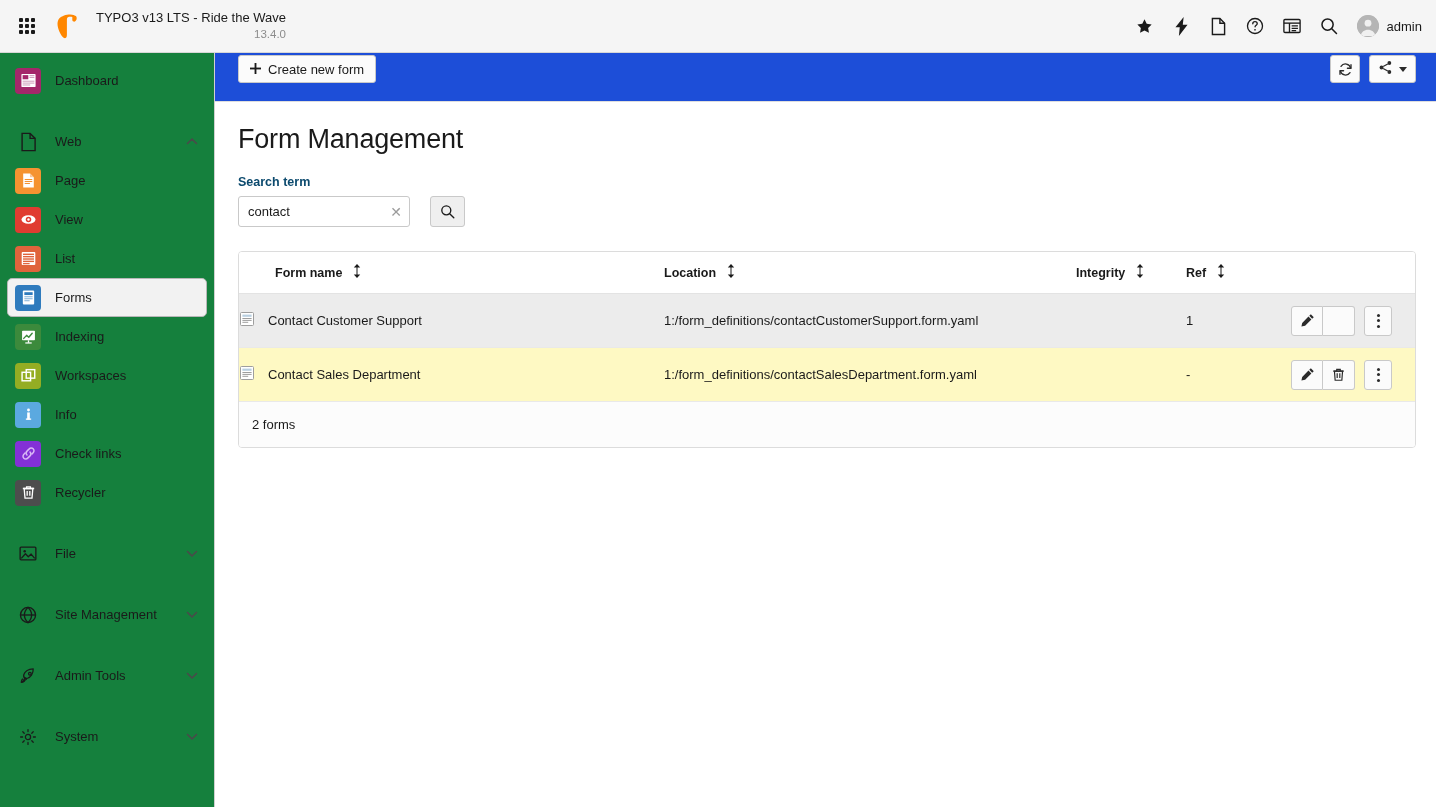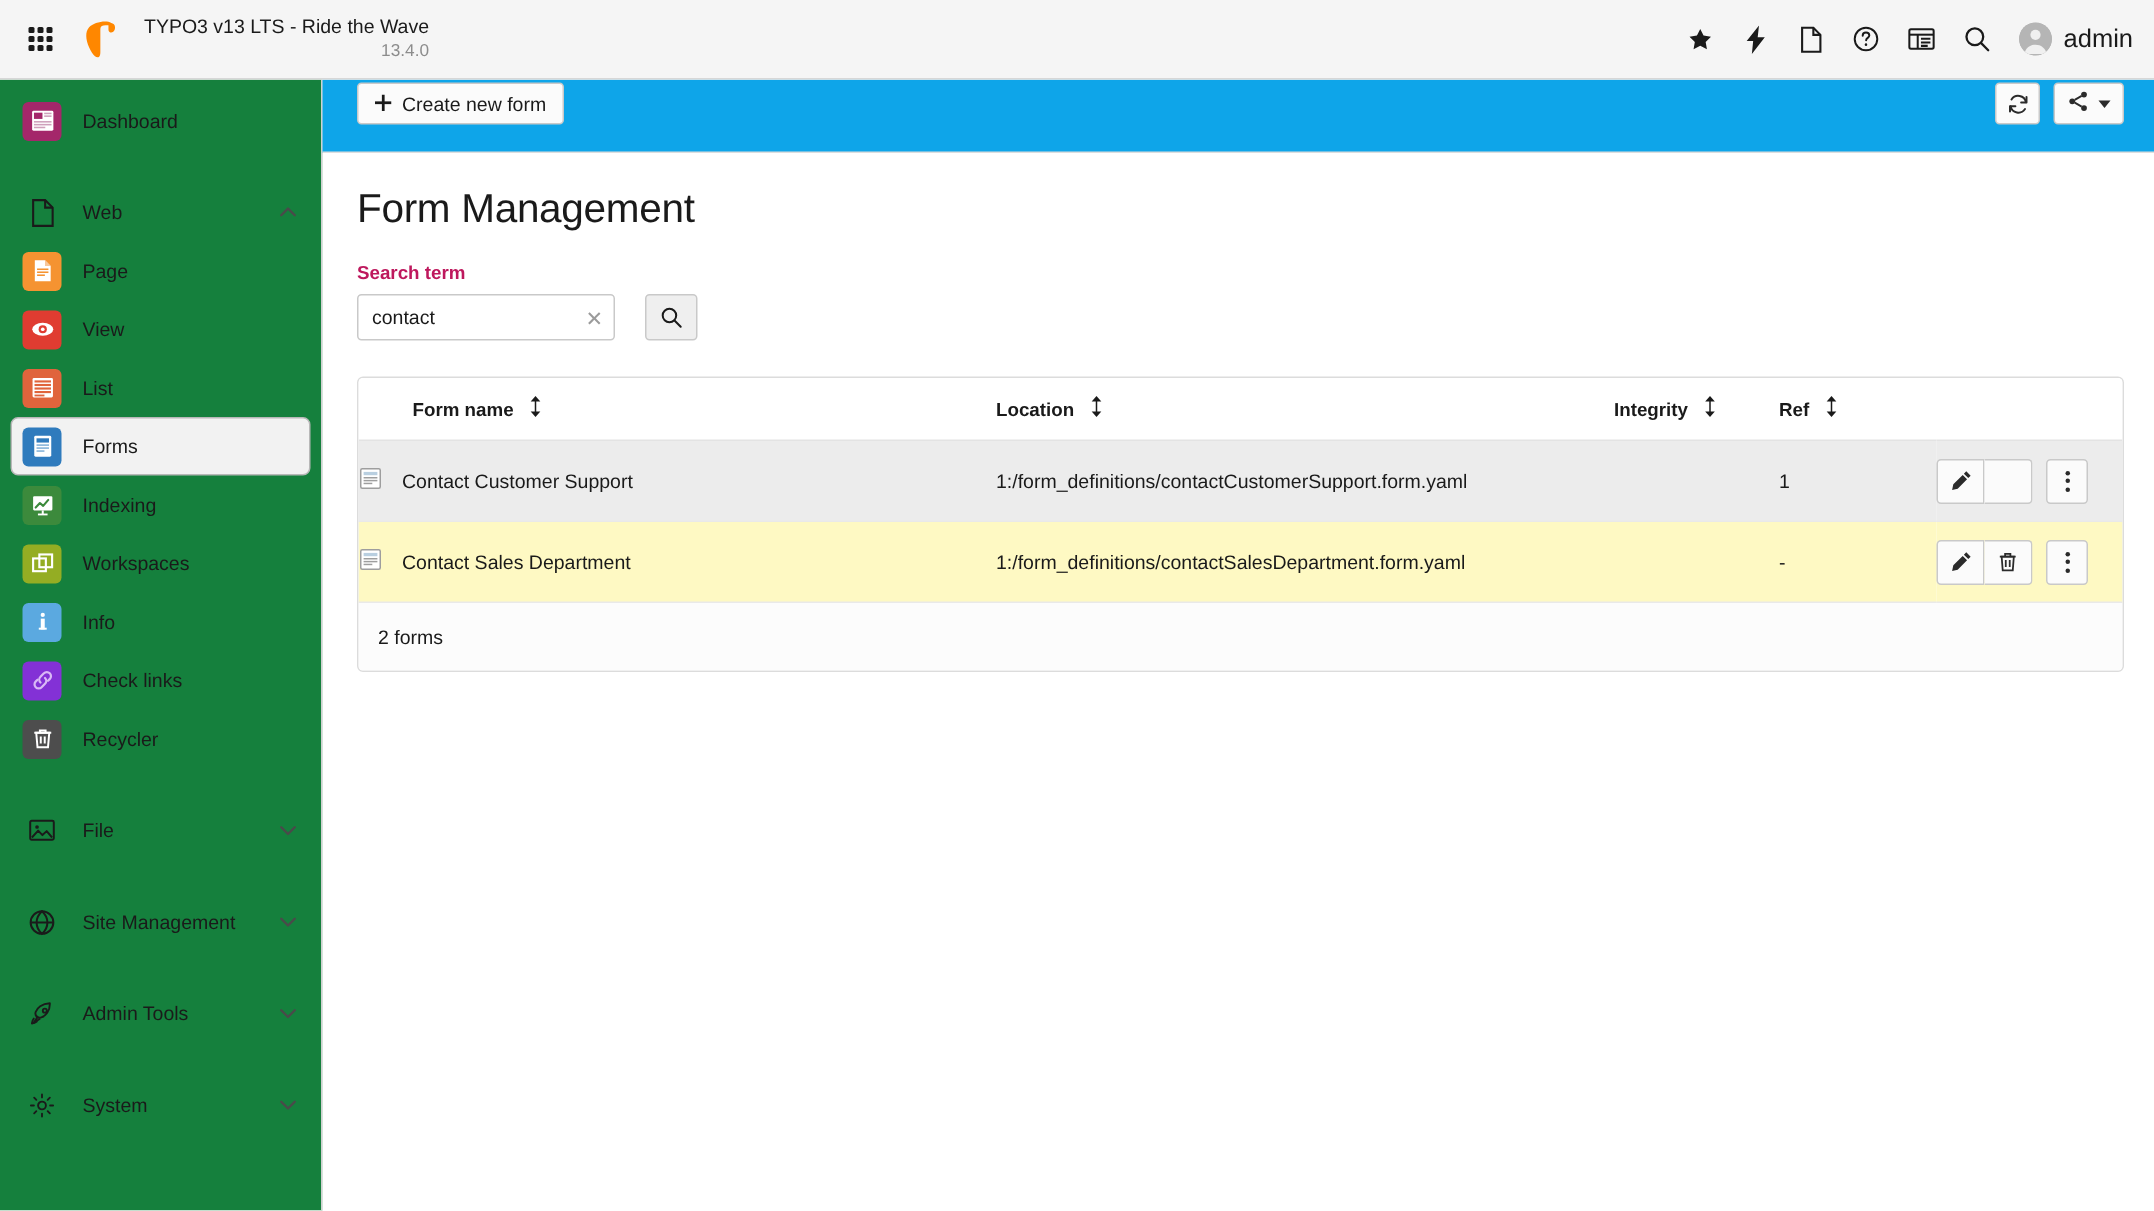--- a/index.html
+++ b/index.html
@@ -48,21 +48,21 @@
     width: 37px; height: 40px;
     display: flex; align-items: center; justify-content: center;
     cursor: pointer; color: #1a1a1a;
   }
   .tb-user { display: flex; align-items: center; gap: 8px; cursor: pointer; padding-left: 9px; }
   .avatar {
     width: 22px; height: 22px; border-radius: 50%; background: #b5b5b5;
     display: flex; align-items: center; justify-content: center; overflow: hidden;
   }
   .avatar svg { display:block; }
-  .user-name { font-size: 17px; color: #1a1a1a; }
+  .user-name { font-size: 13px; color: #1a1a1a; }
 
   
   .body { flex: 1 1 auto; display: flex; min-height: 0; }
 
   
   .sidebar {
     width: 215px; flex: 0 0 215px;
     background: #15803d;
     border-right: 1px solid #d0d0d0;
     padding-top: 8px;
@@ -88,21 +88,21 @@
   .nav-icon.plain { background: transparent; border-radius: 0; }
   .nav-label { margin-left: 14px; font-size: 13px; color: #1a1a1a; white-space: nowrap; }
   .nav-chev { margin-left: auto; color: #4a4a4a; display: flex; align-items: center; }
   .nav-spacer { height: 22px; }
 
   
   .main { flex: 1 1 auto; display: flex; flex-direction: column; min-width: 0; background: #ffffff; }
 
   .docheader {
     height: 49px; flex: 0 0 49px;
-    background: #0ea5e9;
+    background: #1d4ed8;
     border-bottom: 1px solid #dedede;
     display: flex; align-items: center;
     padding: 0 20px 16px 23px;
   }
   .btn {
     display: inline-flex; align-items: center; gap: 7px;
     height: 28px; padding: 0 11px;
     background: #fbfbfb;
     border: 1px solid #c9c9c9;
     border-radius: 3px;
@@ -120,21 +120,21 @@
     padding: 0 8px;
     background: #fbfbfb; border: 1px solid #c9c9c9; border-radius: 3px; cursor: pointer;
   }
   .caret { width:0;height:0;border-left:4px solid transparent;border-right:4px solid transparent;border-top:5px solid #2b2b2b; }
 
   .content { flex: 1 1 auto; padding: 22px 23px 0 23px; overflow: hidden; }
   h1.page-title {
     font-size: 27px; font-weight: 400; margin: 0 0 20px 0;
     letter-spacing: -0.2px; color: #1a1a1a;
   }
-  .field-label { font-size: 12.5px; font-weight: bold; color: #be185d; margin-bottom: 7px; }
+  .field-label { font-size: 12.5px; font-weight: bold; color: #0c4a6e; margin-bottom: 7px; }
   .search-row { display: flex; align-items: flex-start; gap: 20px; margin-bottom: 24px; }
   .search-wrap {
     position: relative; width: 172px; height: 31px;
     border: 1px solid #c9c9c9; border-radius: 3px; background: #fff;
     display: flex; align-items: center;
   }
   .search-wrap input {
     border: 0; outline: 0; background: transparent;
     width: 100%; height: 100%;
     padding: 0 26px 0 9px;

